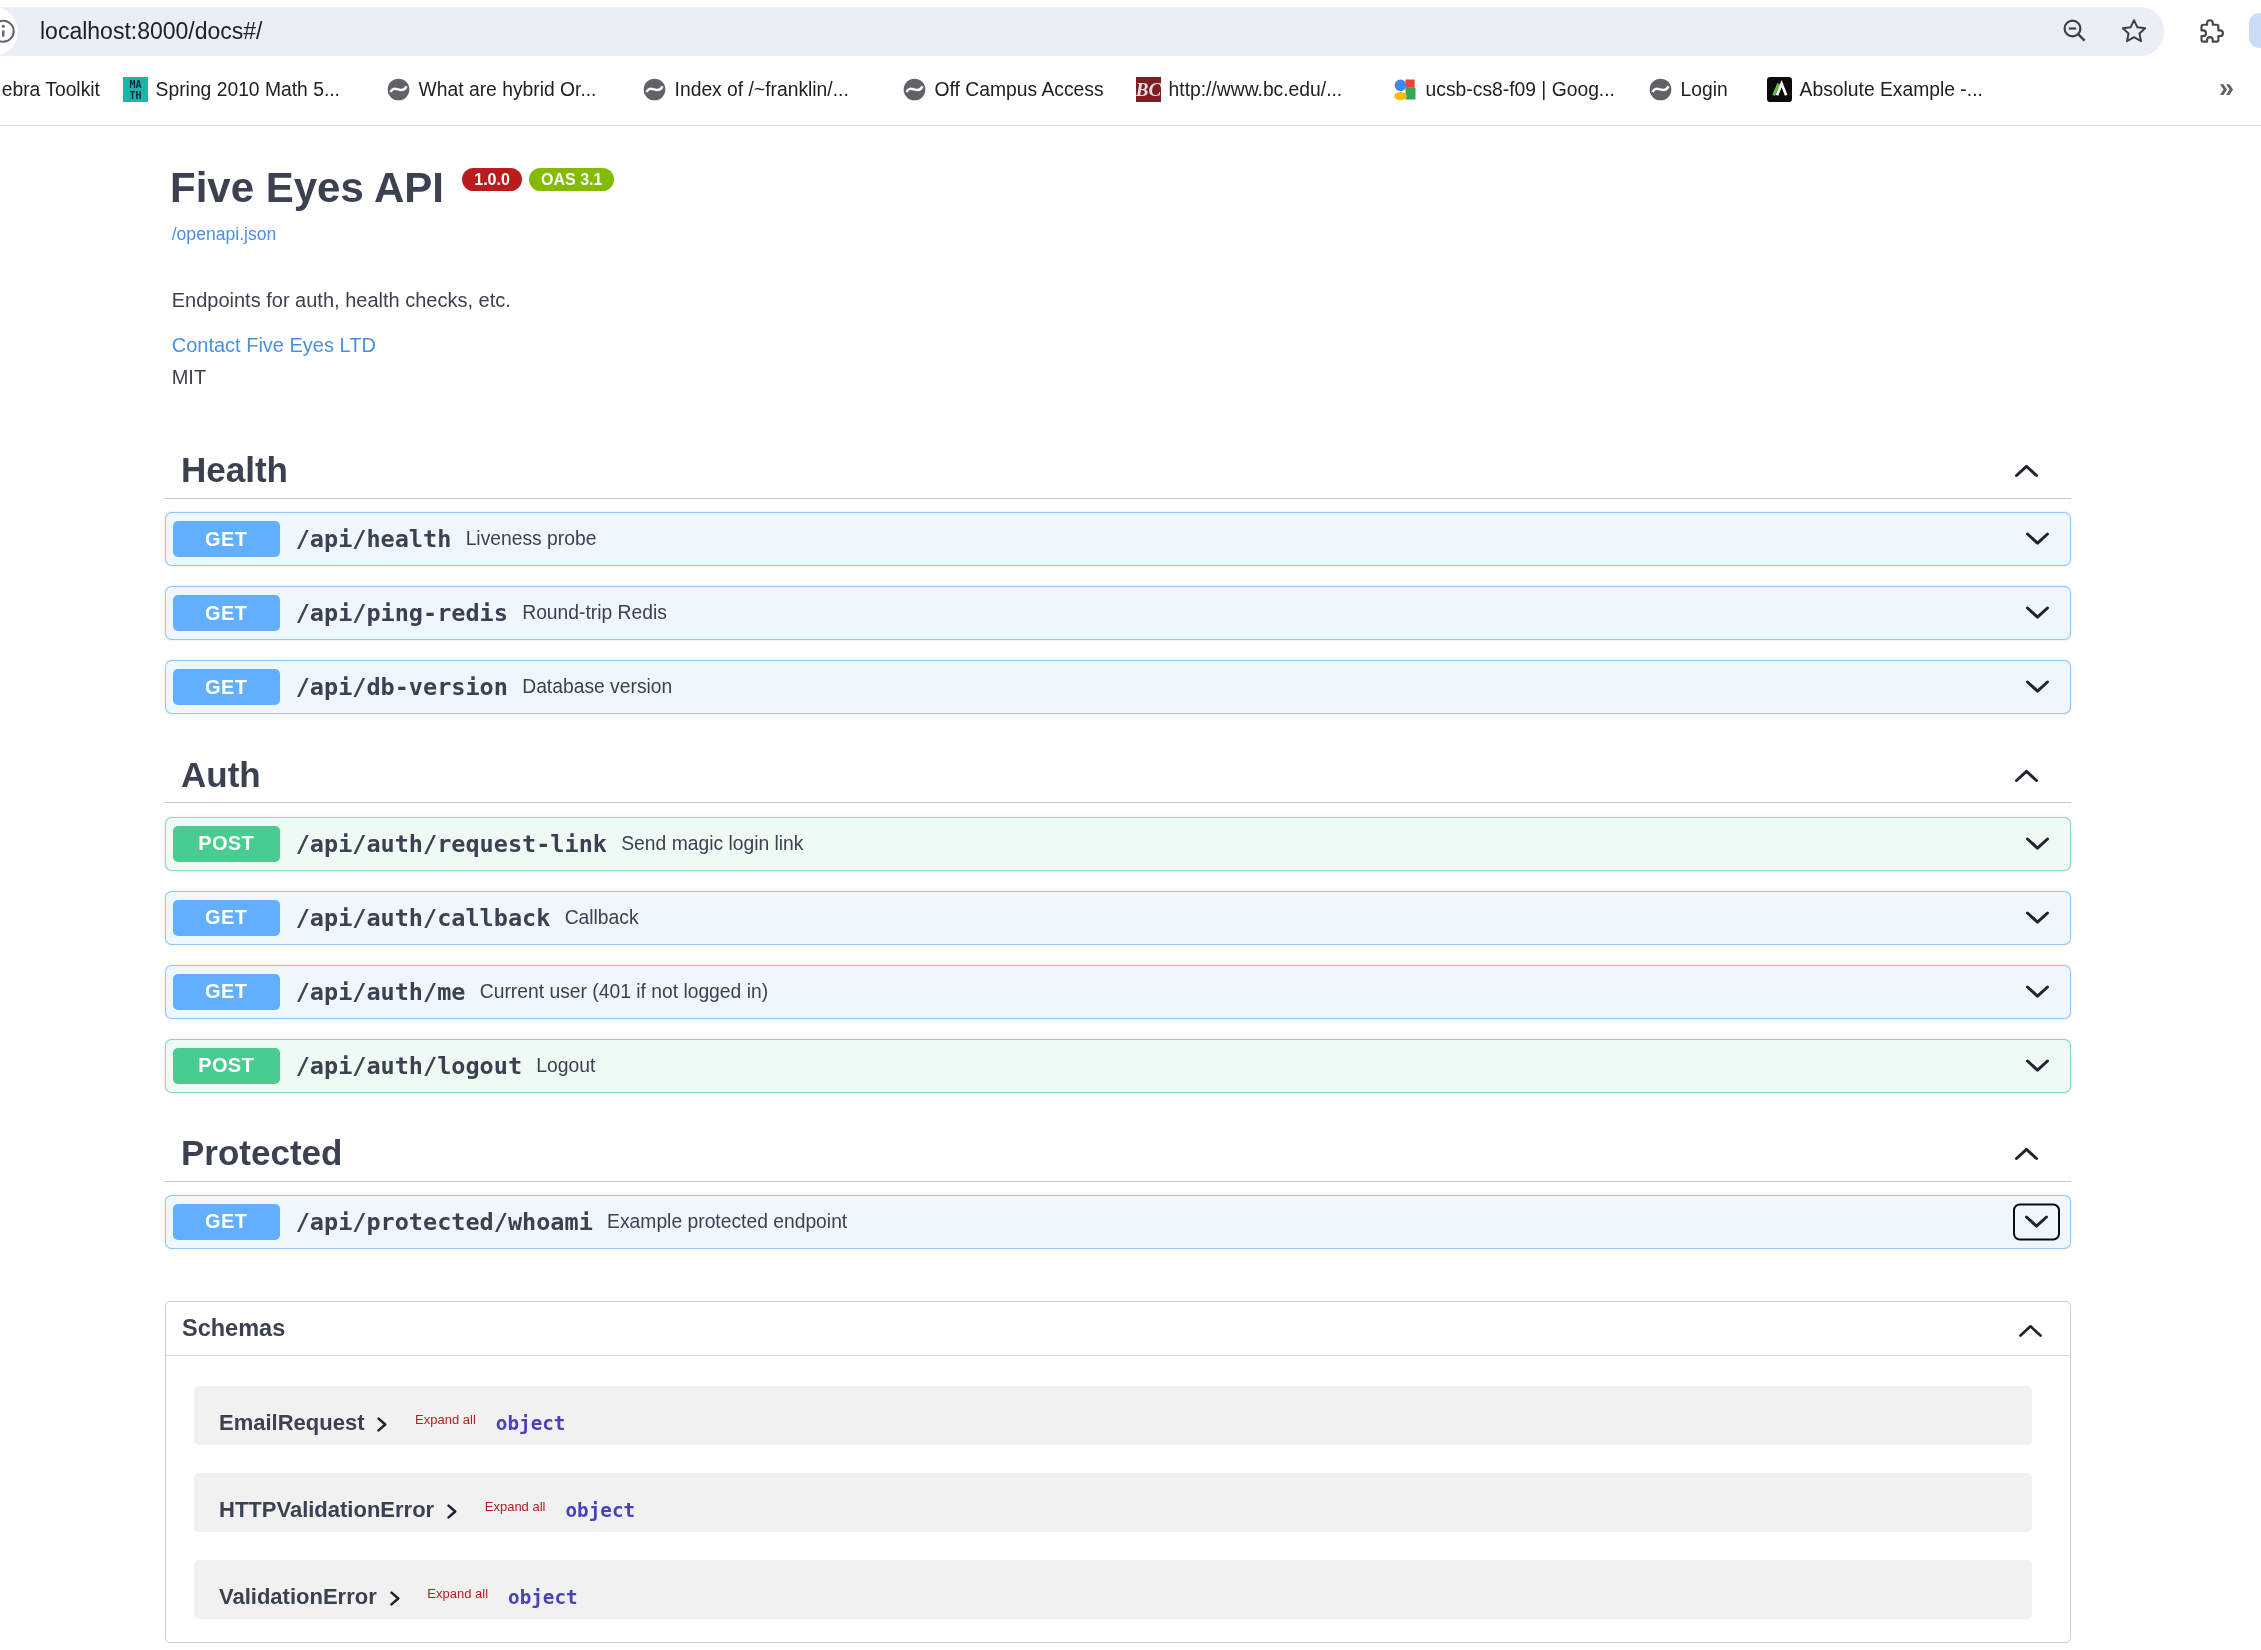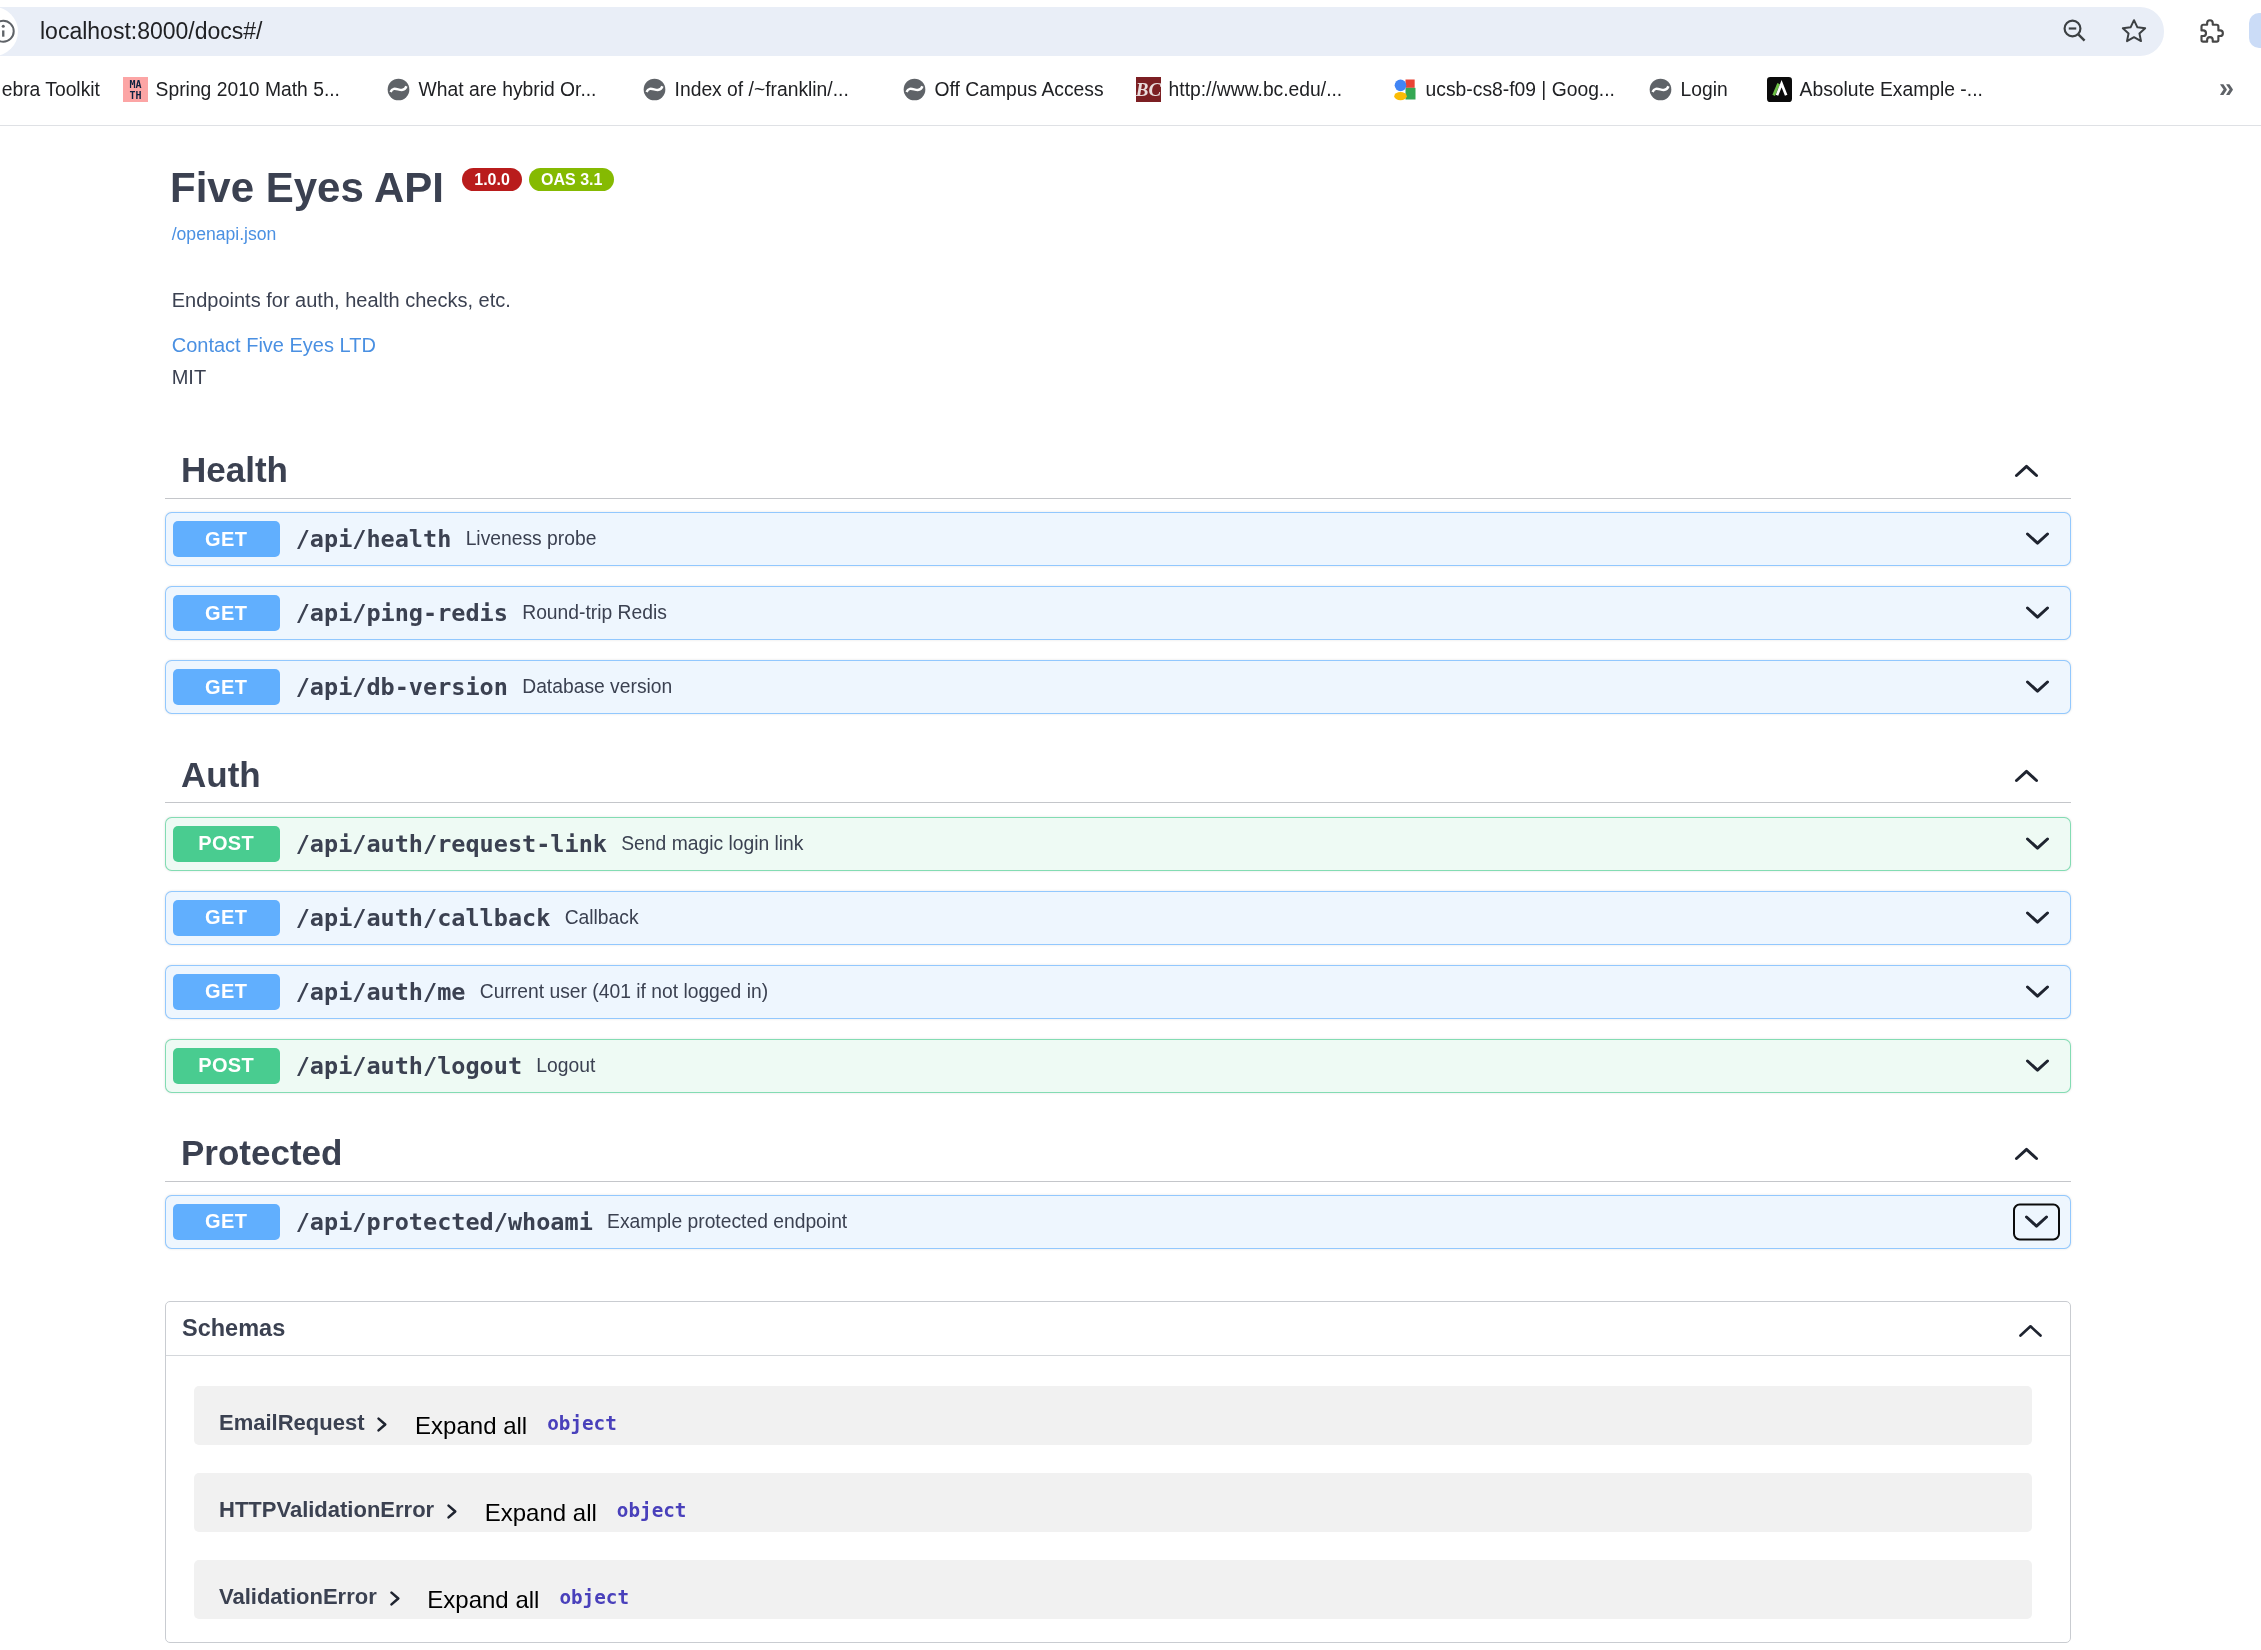--- a/index.html
+++ b/index.html
@@ -21,21 +21,21 @@
   .ext-btn { position:absolute; left:2197px; top:17.6px; width:27px; height:27px; }
   .profile-strip { position:absolute; left:2249px; top:13.4px; width:25px; height:35px;
                    border-radius:10px; background:#cbdcf7; }
 
   .bookmarks-bar { position:absolute; left:0; top:65px; width:2261px; height:49px; }
   .bm { position:absolute; top:0; height:49px; display:flex; align-items:center; gap:7.6px;
         cursor:pointer; }
   .bm-label { font-size:19.3px; color:#202124; white-space:nowrap; }
   .fav { width:25px; height:25px; flex:0 0 25px; display:flex; align-items:center;
          justify-content:center; }
-  .fav-math { background:#fca5a5; color:#0e2240; font-family:"DejaVu Sans Mono",monospace;
+  .fav-math { background:#14b8a6; color:#0e2240; font-family:"DejaVu Sans Mono",monospace;
               font-size:10px; font-weight:bold; line-height:11px; white-space:pre-line;
               text-align:center; }
   .fav-bc { background:#7c1f23; color:#e9dcdc; font-family:"Liberation Serif",serif;
             font-size:19px; font-weight:bold;font-style:italic; }
   .overflow-btn { position:absolute; left:2219px; top:8.4px; font-size:27px; color:#5f6368;
                   font-weight:bold; }
   .toolbar-divider { position:absolute; left:0; top:125px; width:2261px; height:0.8px;
                      background:#dfe1e5; }
 
   
@@ -90,21 +90,21 @@
   .schemas-title { position:absolute; left:16px; top:13.4px; font-size:23.5px; font-weight:bold;
                    color:#3b4151; }
   .schemas-header .chev-up { top:20px; right:27px; }
   .models { padding:30px 38px 23.5px 28px; }
   .model-card { position:relative; height:59px; background:#f1f1f1; border-radius:5px;
                 margin-bottom:28px; display:flex; align-items:flex-start; padding:24px 0 0 25px;
                 cursor:pointer; }
   .model-card:last-child { margin-bottom:0; }
   .model-name { font-size:22px; font-weight:bold; color:#3b4151; }
   .model-chev { margin:5.9px 0 0 11.8px; }
-  .expand-all { margin:2.5px 0 0 27px; font-size:24px; color:#000000; }
+  .expand-all { margin:2.5px 0 0 27px; font-size:13px; color:#b91c1c; }
   .model-type { margin:2.5px 0 0 20px; font-family:"DejaVu Sans Mono",monospace;
                 font-size:19.3px; font-weight:bold; color:#4940bb; }
 </style>
 </head>
 <body>
 
 <div class="page">
 
   <div class="omnibox">
     <div class="site-chip">

